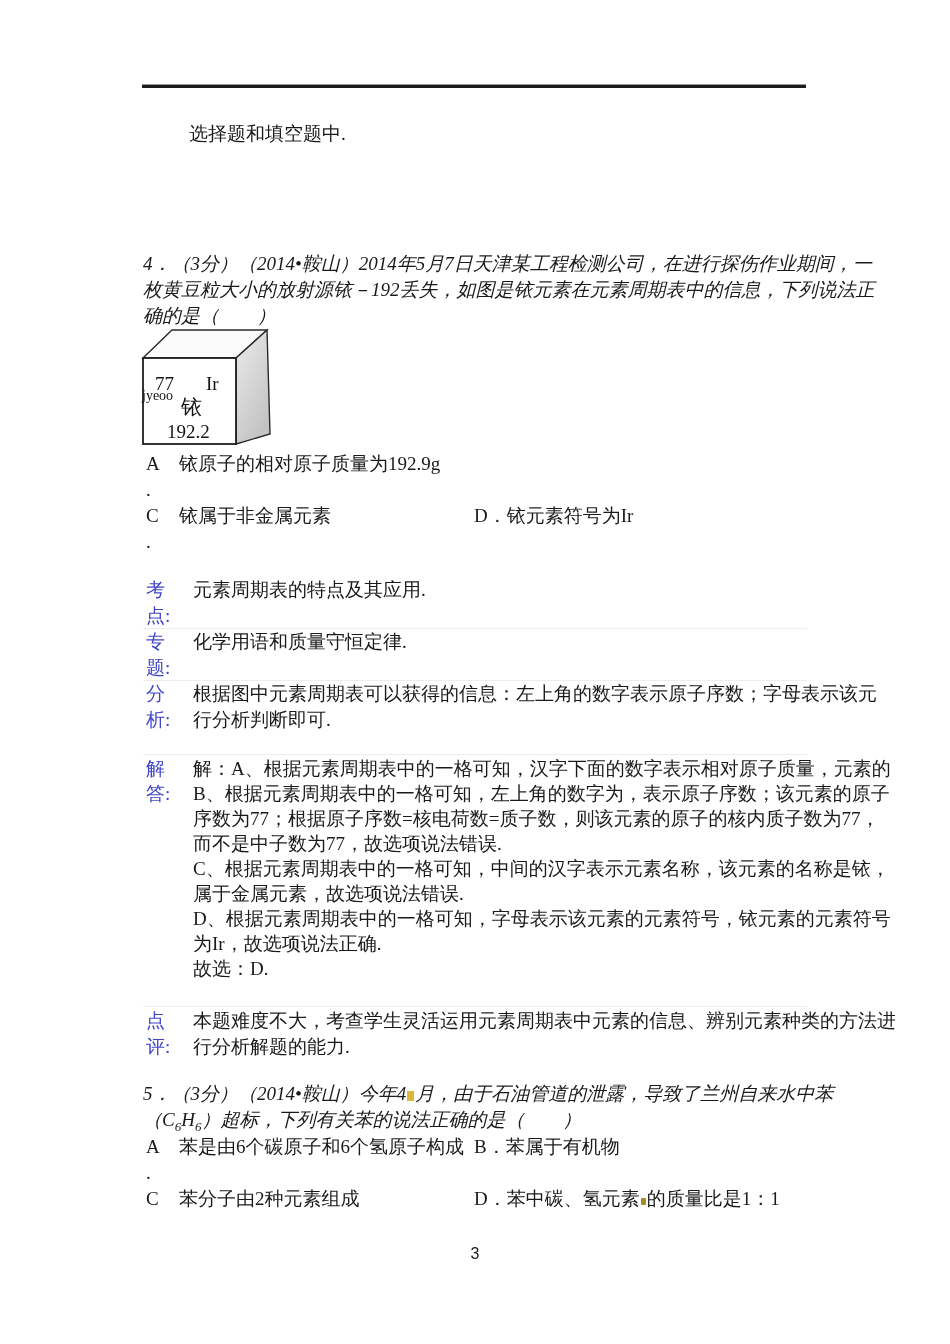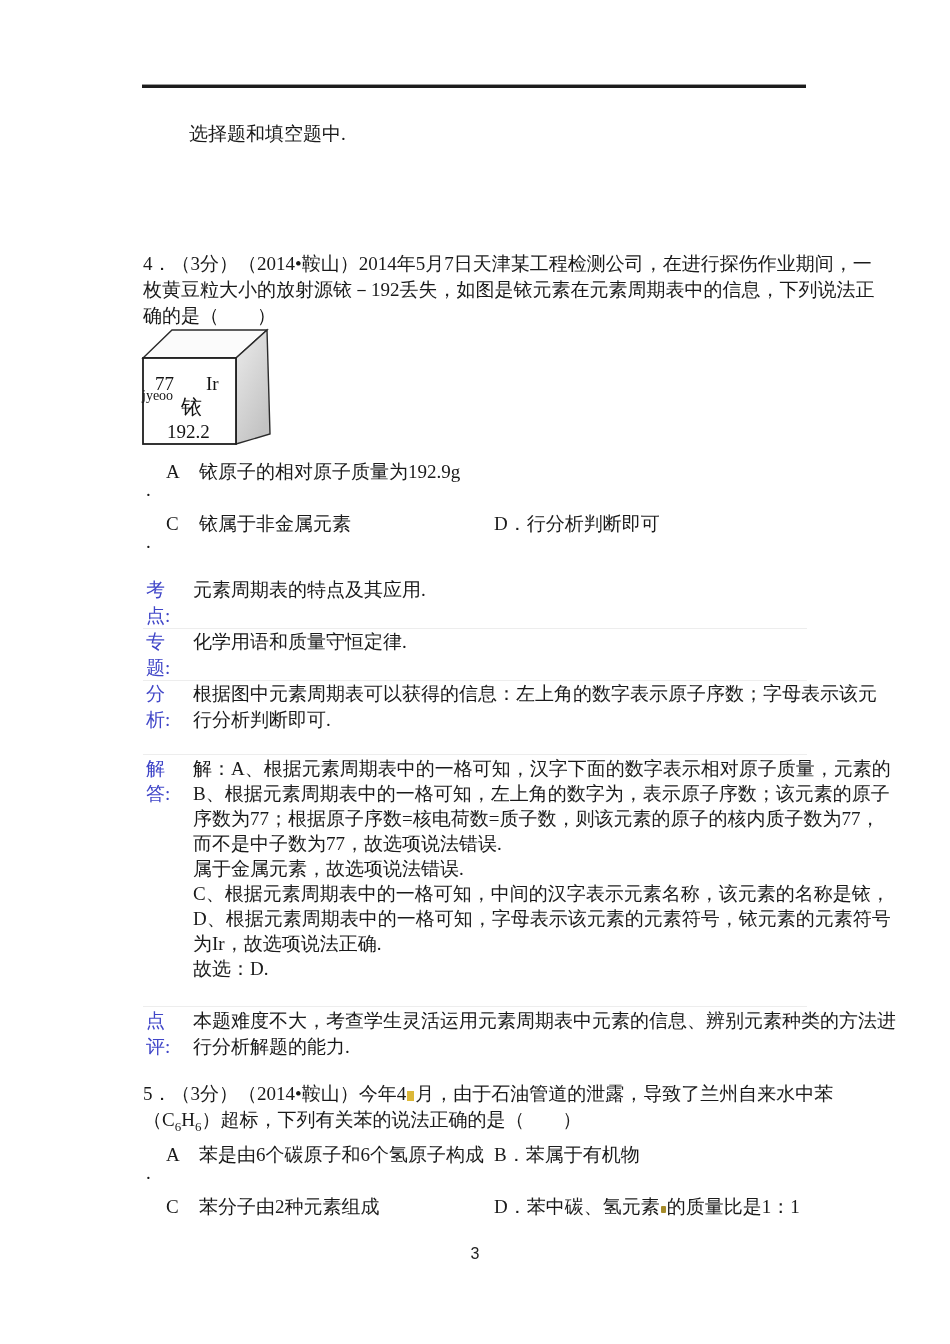--- a/index.html
+++ b/index.html
@@ -13,25 +13,25 @@
     border-radius:24px;
   }
   .abs{position:absolute;}
   .tline{height:26px;line-height:26px;white-space:nowrap;}
   .lh25 .tline{height:25px;line-height:25px;}
   
   .rule{left:142px;top:84px;width:664px;height:3px;background:#1c1c1c;border-top:1px solid #9a9a9a;}
   
   .intro{left:189px;top:121px;}
   
-  .stem{left:143px;width:680px;}
+  .stem{left:143px;width:680px;font-style:italic;}
   
   .optblock{left:143px;width:680px;}
   .opt-row{position:absolute;left:0;width:680px;height:26px;line-height:26px;white-space:nowrap;}
-  .opt-cell{position:absolute;top:8px;white-space:nowrap;margin-left:20px;}
+  .opt-cell{position:absolute;top:0;white-space:nowrap;}
   .cell-a{left:3px;}
   .cell-b{left:331px;}
   .opt-label.wide{display:inline-block;width:33px;}
   .opt-dot{position:absolute;left:3px;height:26px;line-height:26px;}
   
   .sec{left:143px;width:680px;}
   .sec-label{position:absolute;left:3px;top:0;width:40px;color:#4046c8;}
   .sec-content{position:absolute;left:50px;top:0;width:625px;}
   .sep{left:143px;width:664px;height:1px;background:#ededed;}
   
@@ -76,21 +76,21 @@
     <text x="37" y="112" font-size="19">192.2</text>
   </svg>
 
   <div class="abs optblock" style="top:451px;height:104px">
     <div class="opt-row" style="top:0">
       <span class="opt-cell cell-a"><span class="opt-label wide">A</span><span>铱原子的相对原子质量为192.9g</span></span>
     </div>
     <div class="opt-dot" style="top:26px">.</div>
     <div class="opt-row" style="top:52px">
       <span class="opt-cell cell-a"><span class="opt-label wide">C</span><span>铱属于非金属元素</span></span>
-      <span class="opt-cell cell-b"><span class="opt-label">D．</span><span>行分析判断即可</span></span>
+      <span class="opt-cell cell-b"><span class="opt-label">D．</span><span>铱元素符号为Ir</span></span>
     </div>
     <div class="opt-dot" style="top:78px">.</div>
   </div>
 
   <div class="abs sep" style="top:628px"></div>
   <div class="abs sep" style="top:680px"></div>
   <div class="abs sep" style="top:754px"></div>
   <div class="abs sep" style="top:1006px"></div>
 
   <div class="abs sec" style="top:577px;height:52px">
@@ -127,22 +127,22 @@
   <div class="abs sec lh25" style="top:756px;height:250px">
     <div class="sec-label">
         <div class="tline">解</div>
         <div class="tline">答:</div>
       </div>
     <div class="sec-content">
         <div class="tline">解：A、根据元素周期表中的一格可知，汉字下面的数字表示相对原子质量，元素的</div>
         <div class="tline">B、根据元素周期表中的一格可知，左上角的数字为，表示原子序数；该元素的原子</div>
         <div class="tline">序数为77；根据原子序数=核电荷数=质子数，则该元素的原子的核内质子数为77，</div>
         <div class="tline">而不是中子数为77，故选项说法错误.</div>
+        <div class="tline">C、根据元素周期表中的一格可知，中间的汉字表示元素名称，该元素的名称是铱，</div>
         <div class="tline">属于金属元素，故选项说法错误.</div>
-        <div class="tline">C、根据元素周期表中的一格可知，中间的汉字表示元素名称，该元素的名称是铱，</div>
         <div class="tline">D、根据元素周期表中的一格可知，字母表示该元素的元素符号，铱元素的元素符号</div>
         <div class="tline">为Ir，故选项说法正确.</div>
         <div class="tline">故选：D.</div>
       </div>
   </div>
 
   <div class="abs sec" style="top:1008px;height:52px">
     <div class="sec-label">
         <div class="tline">点</div>
         <div class="tline">评:</div>

